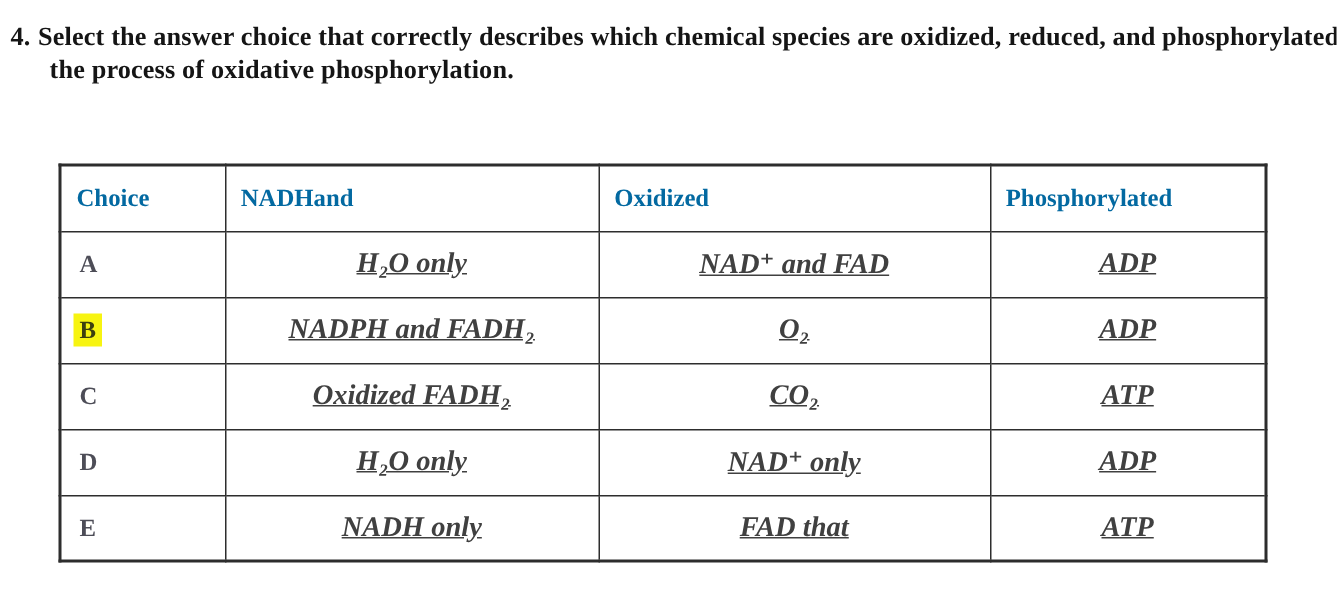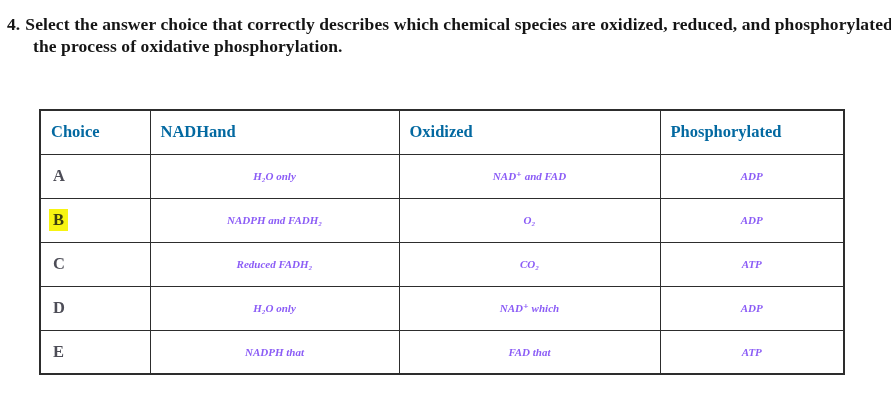--- a/index.html
+++ b/index.html
@@ -63,24 +63,25 @@
     color: #4d4d57;
     padding-left: 9px;
   }
   .choice-letter {
     display: inline-block;
     padding: 3px 4px 2px 4px;
     line-height: 1;
   }
   .val-cell {
     text-align: center;
-    font-size: 11px;
+    font-size: 19px;
     font-weight: bold;
     font-style: italic;
-    color: #8b5cf6;
+    color: #404040;
+    text-decoration: underline;
   }
 </style>
 </head>
 <body>
 
 <div class="question">
   <span class="qnum">4.</span><span>Select the answer choice that correctly describes which chemical species are oxidized, reduced, and phosphorylated in the process of oxidative phosphorylation.</span>
 </div>
 
 <table class="answer-table">
@@ -106,30 +107,30 @@
       <td class="val-cell">ADP</td>
     </tr>
     <tr>
       <td class="choice-cell"><span class="choice-letter" style="background: rgb(247, 244, 17); color: rgb(60, 63, 16);">B</span></td>
       <td class="val-cell">NADPH and FADH₂</td>
       <td class="val-cell">O₂</td>
       <td class="val-cell">ADP</td>
     </tr>
     <tr>
       <td class="choice-cell"><span class="choice-letter">C</span></td>
-      <td class="val-cell">Reduced FADH₂</td>
+      <td class="val-cell">Oxidized FADH₂</td>
       <td class="val-cell">CO₂</td>
       <td class="val-cell">ATP</td>
     </tr>
     <tr>
       <td class="choice-cell"><span class="choice-letter">D</span></td>
       <td class="val-cell">H₂O only</td>
-      <td class="val-cell">NAD⁺ which</td>
+      <td class="val-cell">NAD⁺ only</td>
       <td class="val-cell">ADP</td>
     </tr>
     <tr>
       <td class="choice-cell"><span class="choice-letter">E</span></td>
-      <td class="val-cell">NADPH that</td>
+      <td class="val-cell">NADH only</td>
       <td class="val-cell">FAD that</td>
       <td class="val-cell">ATP</td>
     </tr>
   </tbody>
 </table>
 
 </body></html>

